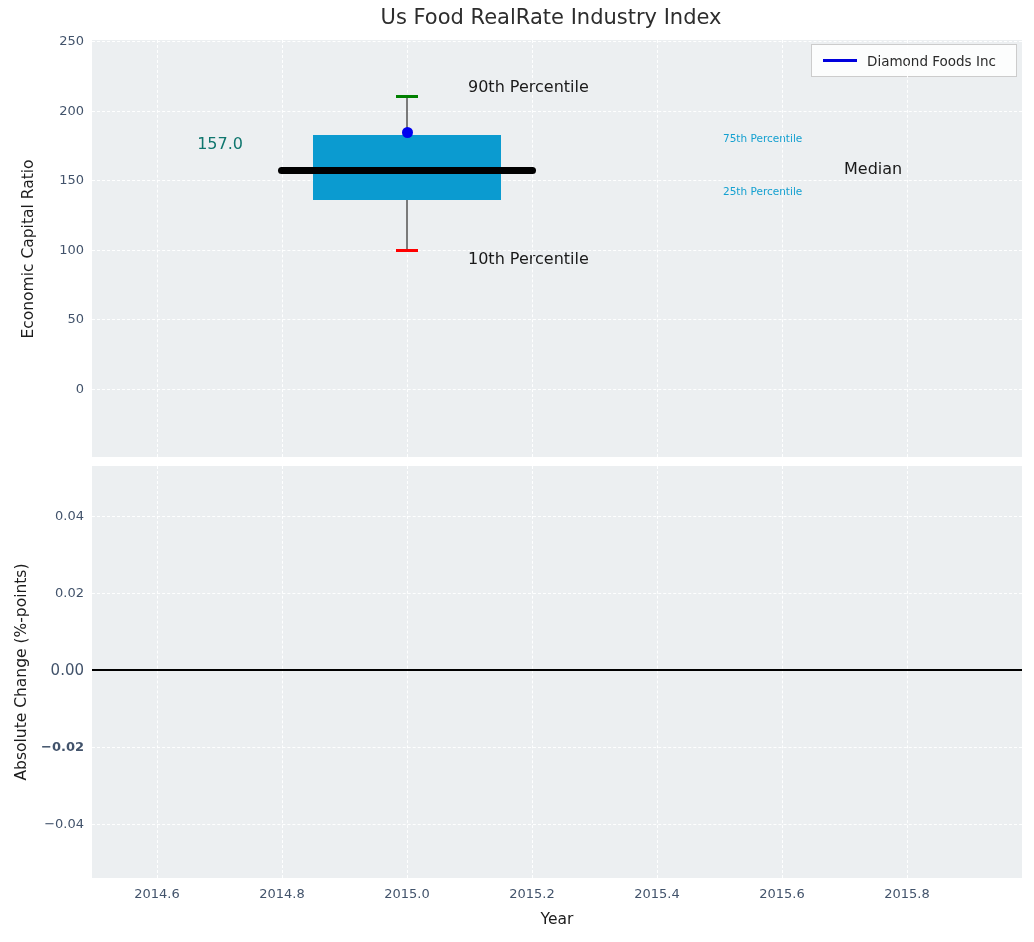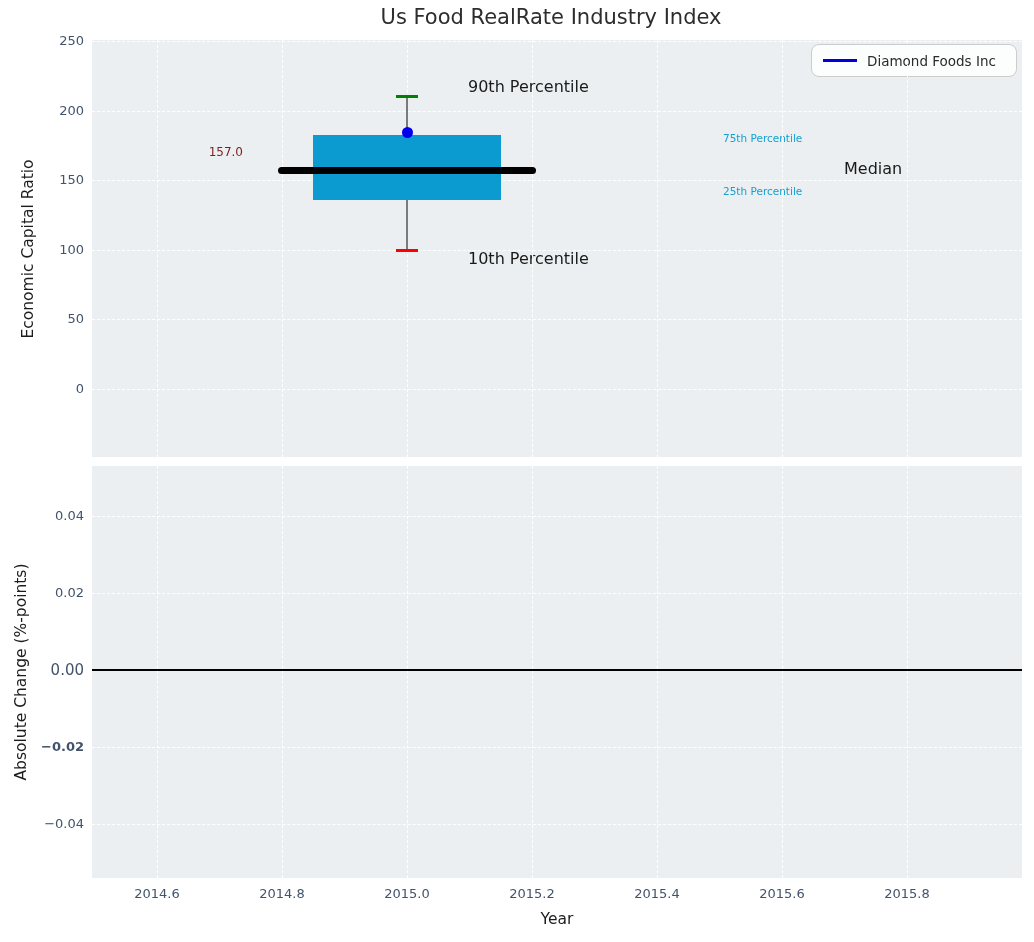--- a/index.html
+++ b/index.html
@@ -18,24 +18,24 @@
     font-size:21px;color:#2d2d2d;white-space:nowrap;
   }
   .axis-label{position:absolute;color:#1c1c1c;font-size:15.5px;white-space:nowrap;}
   .ylabel{transform:translate(-50%,-50%) rotate(-90deg);}
   #ylabel-top{left:28px;top:249px;}
   #ylabel-bottom{left:21px;top:672px;}
   #xlabel{left:557px;top:910px;transform:translateX(-50%);}
   .anno{position:absolute;white-space:nowrap;}
   .anno-big{font-size:16px;color:#1a1a1a;}
   .anno-cyan{font-size:10.5px;color:#14a0d0;}
-  #median-value-label{position:absolute;font-size:12px;color:#7f1d1d;right:779px;top:105px;}
+  #median-value-label{position:absolute;font-size:16px;color:#0f766e;right:779px;top:94px;}
   #legend{
     position:absolute;left:719px;top:4px;width:204px;height:31px;
-    background:rgba(255,255,255,0.85);border:1px solid #cccccc;border-radius:8px;
+    background:rgba(255,255,255,0.85);border:1px solid #cccccc;border-radius:0;
     display:flex;align-items:center;
   }
   #legend .line-sample{width:34px;height:3px;background:#0000dd;margin-left:11px;flex:0 0 auto;}
   #legend .legend-text{margin-left:10px;font-size:13.5px;color:#2b2b2b;white-space:nowrap;}
 </style>
 </head>
 <body>
 
 <div id="figure">
 

